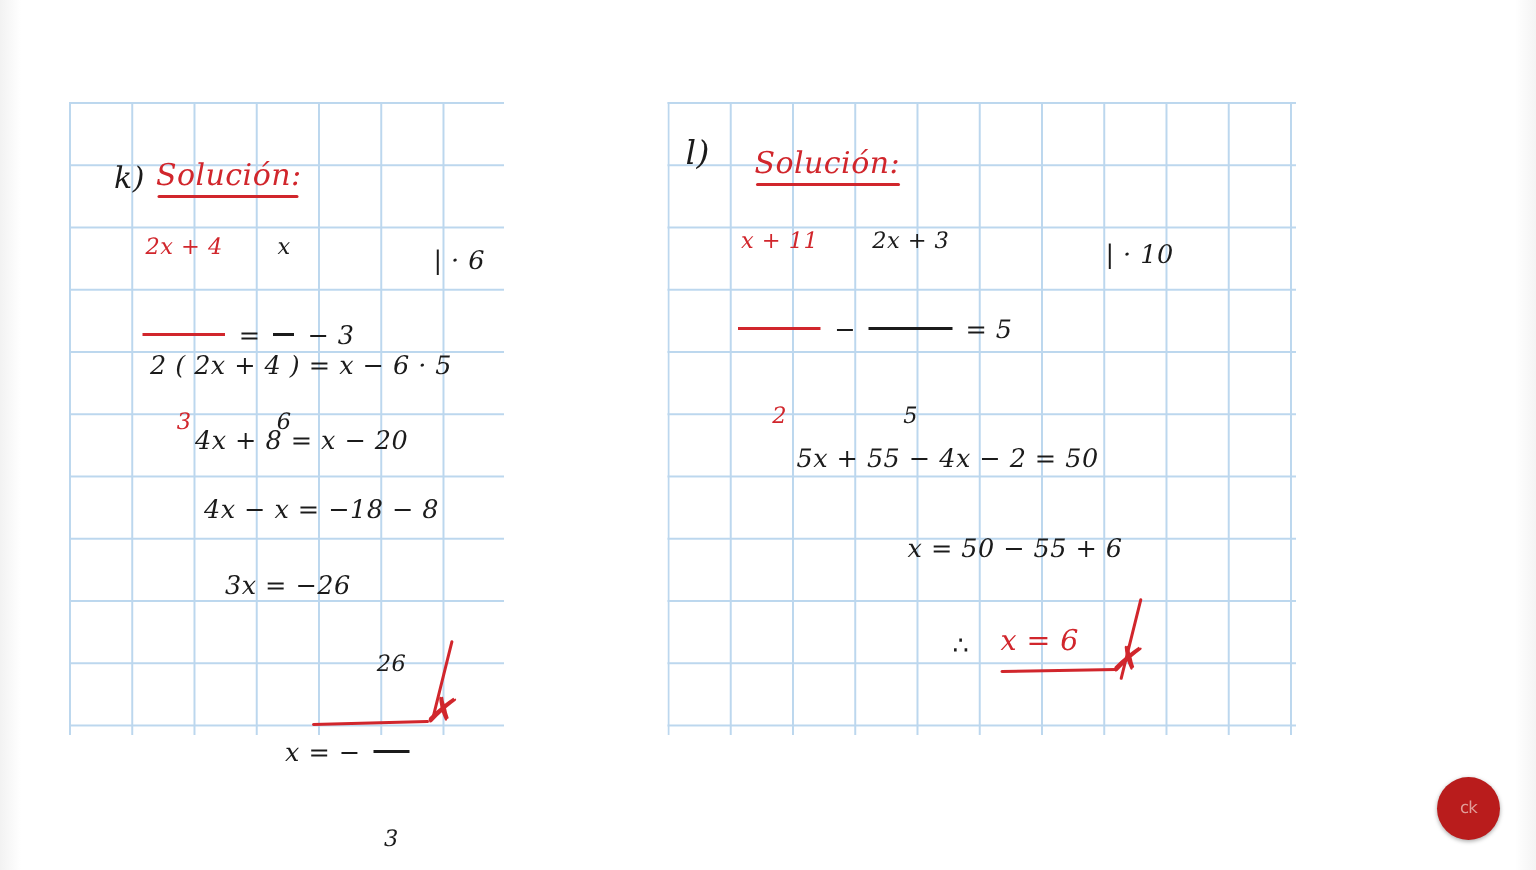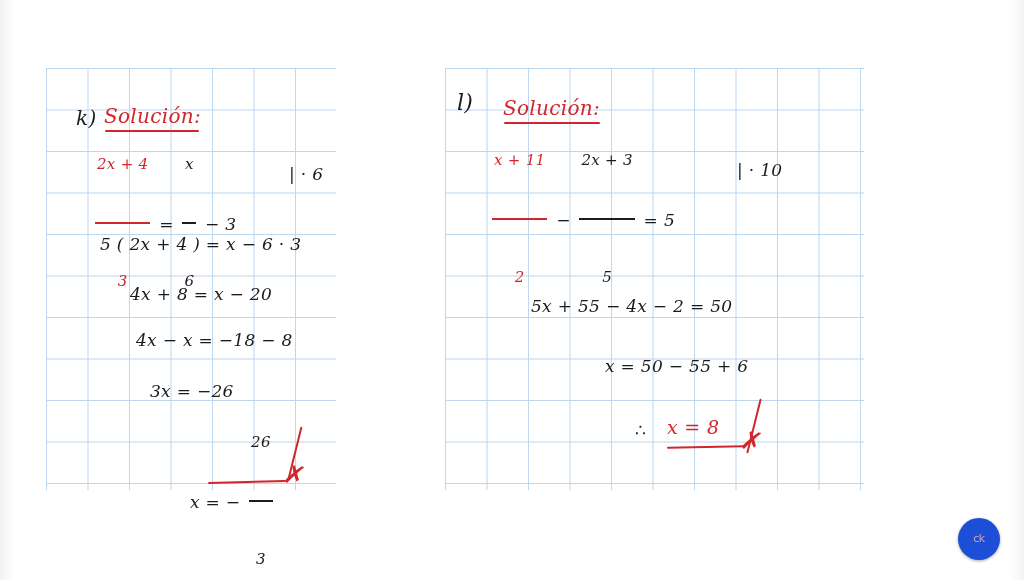--- a/index.html
+++ b/index.html
@@ -121,21 +121,21 @@
     letter-spacing: 1px;
   }
   
   #badge {
     position: absolute;
     right: 24px;
     bottom: 20px;
     width: 42px;
     height: 42px;
     border-radius: 50%;
-    background: #1d4ed8;
+    background: #b91c1c;
     box-shadow: 0 1px 3px rgba(0,0,0,0.35);
     display: flex;
     align-items: center;
     justify-content: center;
     overflow: hidden;
   }
   #badge .glyph {
     color: #e8b4ae;
     font-size: 11px;
     font-family: "DejaVu Sans", sans-serif;
@@ -178,21 +178,21 @@
       <span>=</span>
       <span class="frac">
         <span class="num">x</span>
         <span class="bar"></span>
         <span class="den">6</span>
       </span>
       <span>− 3</span>
     </div>
     <div class="hand eq" style="left: 243px; top: 96px;">| · 6</div>
 
-    <div class="hand eq" style="left: 54px; top: 166px;">5 ( 2x + 4 ) = x − 6 · 3</div>
+    <div class="hand eq" style="left: 54px; top: 166px;">2 ( 2x + 4 ) = x − 6 · 5</div>
     <div class="hand eq" style="left: 84px; top: 216px;">4x + 8 = x − 20</div>
     <div class="hand eq" style="left: 90px; top: 262px;">4x − x = −18 − 8</div>
     <div class="hand eq" style="left: 104px; top: 313px;">3x = −26</div>
 
     <div class="hand eq" style="left: 144px; top: 368px;">
       <span>x = −</span>
       <span class="frac">
         <span class="num">26</span>
         <span class="bar"></span>
         <span class="den">3</span>
@@ -223,21 +223,21 @@
       </span>
       <span>=</span>
       <span>5</span>
     </div>
     <div class="hand eq" style="left: 292px; top: 92px;">| · 10</div>
 
     <div class="hand eq" style="left: 86px; top: 228px;">5x + 55 − 4x − 2 = 50</div>
     <div class="hand eq" style="left: 160px; top: 288px;">x = 50 − 55 + 6</div>
 
     <div class="hand therefore" style="left: 190px; top: 352px;">∴</div>
-    <div class="hand eq" style="left: 222px; top: 348px; color:#d1262c; font-size: 19px;">x = 8</div>
+    <div class="hand eq" style="left: 222px; top: 348px; color:#d1262c; font-size: 19px;">x = 6</div>
     <div class="final-underline" style="left: 222px; top: 378px; width: 78px; transform: rotate(-1deg);"></div>
     <div class="divider-slash" style="left: 308px; top: 330px; height: 56px; background:#d1262c;"></div>
     <div class="check-mark" style="left: 296px; top: 358px;">✗</div>
   </div>
 
   <div id="badge">
     <span class="glyph">ck</span>
   </div>
 
 </div>

